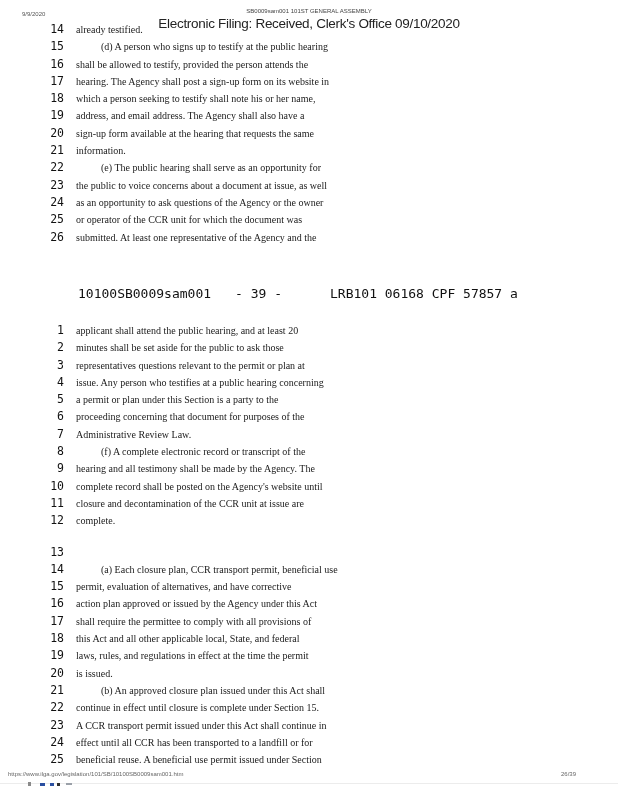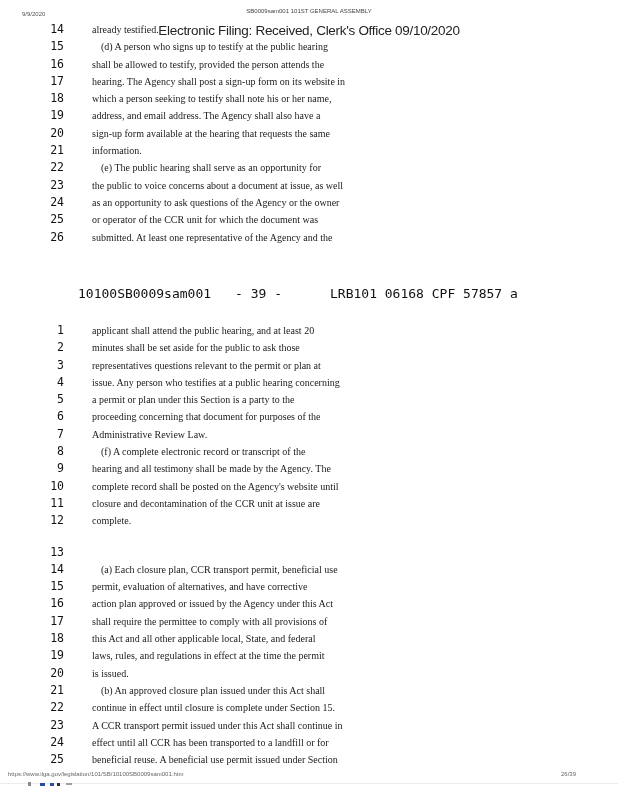--- a/index.html
+++ b/index.html
@@ -7,35 +7,35 @@
     position:relative; width:618px; height:800px; background:#ffffff;
     font-family:"Liberation Serif", serif; color:#1a1a1a; overflow:hidden;
   }
   .tiny {
     font-family:"Liberation Sans", sans-serif; font-size:6px; color:#555;
     white-space:nowrap;
   }
   .print-date { position:absolute; top:11px; left:22px; }
   .doc-title-tiny { position:absolute; top:8px; left:0; right:0; text-align:center; color:#444; }
   .stamp {
-    position:absolute; top:23px; left:0; right:0; text-align:center;
+    position:absolute; top:16px; left:0; right:0; text-align:center;
     font-family:"Liberation Sans", sans-serif; font-size:13.5px; font-weight:500;
     color:#232323; letter-spacing:-0.3px; white-space:nowrap;
   }
   .textblock { position:absolute; left:0; width:480px;margin-left:11px; }
   .block1 { top:22px; }
   .block2 { top:323px; }
   .line { display:flex; align-items:baseline; height:17.3px; }
   .line.gap { margin-top:14px; }
   .num {
     flex:0 0 53px; width:53px; text-align:right;
     font-family:"DejaVu Sans Mono","Liberation Mono",monospace;
     font-size:11.5px; color:#111;
   }
-  .txt { font-size:10px; padding-left:28px; white-space:nowrap; }
+  .txt { font-size:10px; padding-left:12px; white-space:nowrap; }
   .line.indent .txt { padding-left:37px; }
   .midheader {
     position:absolute; top:286px; left:0; width:618px; height:16px;
     font-family:"DejaVu Sans Mono","Liberation Mono",monospace; font-size:13px; color:#111;
   }
   .midheader span { position:absolute; white-space:nowrap; }
   .mh-left { left:78px; }
   .mh-center { left:235px;text-align:right; }
   .mh-right { left:330px; }
   .print-footer-url { position:absolute; top:771px; left:8px; color:#666; }

